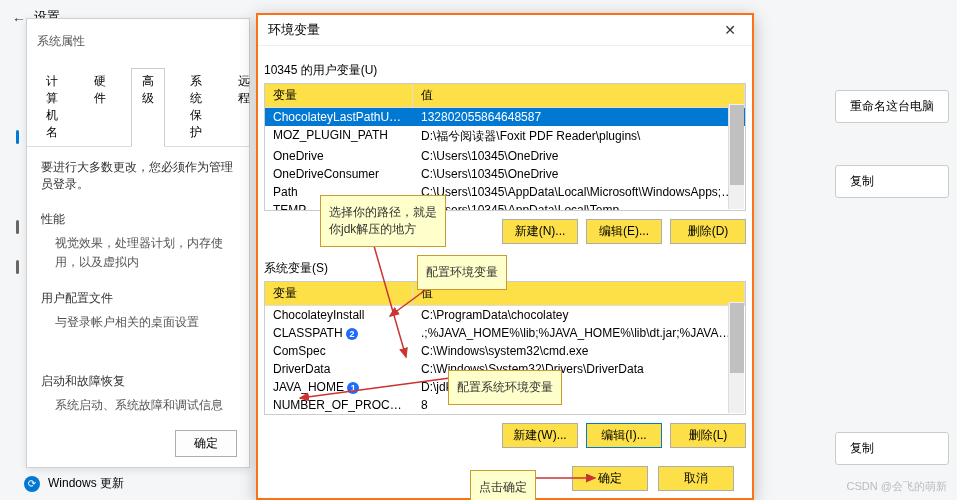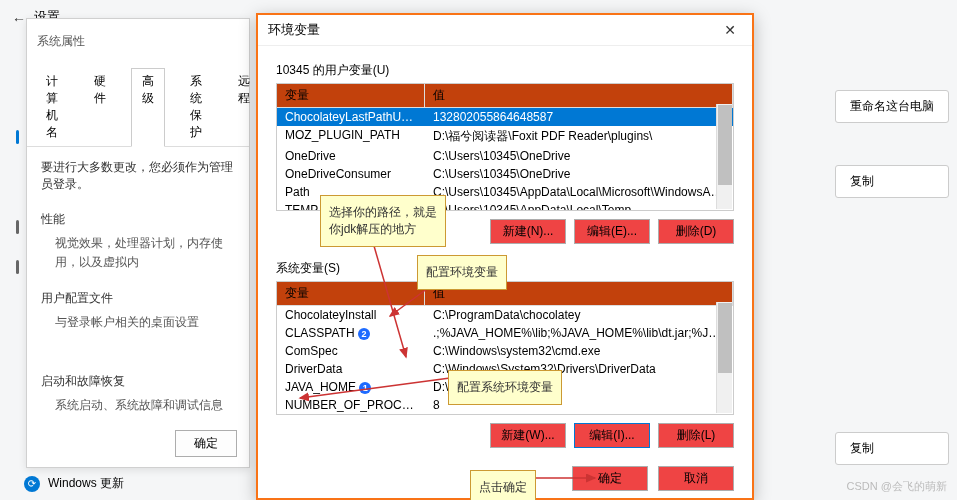--- a/index.html
+++ b/index.html
@@ -21,34 +21,34 @@
 .sp-body{padding:12px 14px;font-size:12px;color:#333}
 .sp-section{margin-bottom:18px}
 .sp-label{margin-bottom:6px}
 .sp-indent{padding-left:14px;color:#555;line-height:1.6}
 .sp-footer{position:absolute;bottom:10px;right:12px}
 .btn{background:#fdfdfd;border:1px solid #adadad;padding:4px 18px;font-size:12px;cursor:pointer}
 .env-win{position:absolute;left:256px;top:13px;width:498px;height:487px;background:#fff;border:2px solid #f97316;box-shadow:0 4px 16px rgba(0,0,0,0.25);z-index:10}
 .env-titlebar{display:flex;justify-content:space-between;align-items:center;padding:6px 10px;border-bottom:1px solid #eee}
 .env-title{font-size:13px}
 .close-x{font-size:14px;color:#333;cursor:pointer;padding:0 6px}
-.env-body{padding:10px 18px}
+.env-body{padding:10px 6px}
 .group-label{font-size:12px;margin:6px 0 4px}
 .var-table{border:1px solid #ccc;height:128px;overflow:hidden;position:relative}
 .var-table.sys{height:134px}
-.var-head{display:flex;background:#c2410c;border-bottom:1px solid #ddd}
+.var-head{display:flex;background:#fde047;border-bottom:1px solid #ddd}
 .var-head .col{padding:3px 8px;font-size:12px;border-right:1px solid #ddd}
 .col1{width:148px}
 .col2{flex:1}
 .var-rows{overflow-y:auto;height:108px}
 .var-row{display:flex;font-size:11px}
 .var-row.sel{background:#0078d4;color:#fff}
 .var-row .cell{padding:2px 8px;white-space:nowrap;overflow:hidden;text-overflow:ellipsis}
 .btn-row{display:flex;justify-content:flex-end;gap:8px;margin-top:8px}
-.sbtn{background:#ef4444;border:1px solid #adadad;padding:3px 0;width:76px;font-size:12px;text-align:center;cursor:pointer}
+.sbtn{background:#fde047;border:1px solid #adadad;padding:3px 0;width:76px;font-size:12px;text-align:center;cursor:pointer}
 .footer-btns{display:flex;justify-content:flex-end;gap:10px;padding:8px 18px}
 .callout{position:absolute;background:#ffffcc;border:1px solid #cc9933;padding:8px 8px;font-size:12px;color:#333;z-index:20;line-height:1.4}
 .badge{display:inline-block;width:12px;height:12px;border-radius:50%;background:#1e6bff;color:#fff;font-size:9px;line-height:12px;text-align:center;font-weight:bold;vertical-align:middle}
 svg.arrows{position:absolute;left:0;top:0;z-index:15;pointer-events:none}
 .win-update{position:absolute;left:24px;bottom:8px;display:flex;align-items:center;gap:8px}
 .upd-icon{width:16px;height:16px;border-radius:50%;background:#0078d4;display:flex;align-items:center;justify-content:center;color:#fff;font-size:10px}
 .watermark{position:absolute;right:10px;bottom:6px;font-size:11px;color:#bbb}
 .scrollbar{position:absolute;right:1px;top:20px;bottom:1px;width:16px;background:#f0f0f0;border-left:1px solid #ddd}
 .thumb{background:#c0c0c0;width:14px;margin:1px}
 </style>

